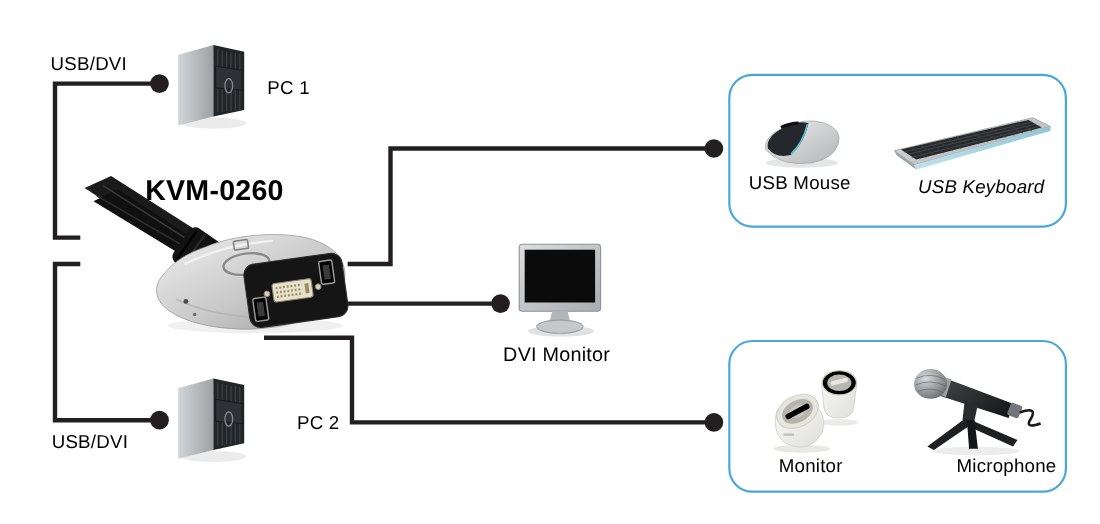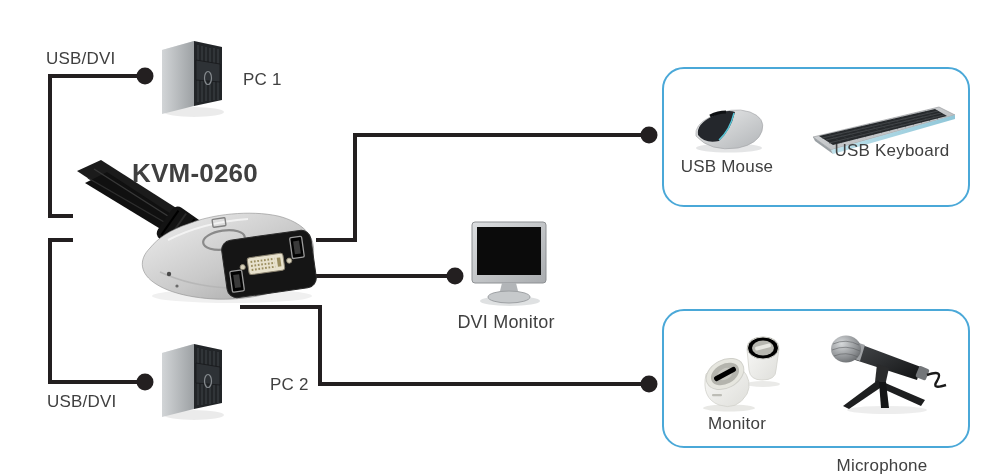--- a/index.html
+++ b/index.html
@@ -3,21 +3,21 @@
 <meta charset="utf-8">
 <style>
   html, body { margin: 0; padding: 0; background: #ffffff; }
   .canvas {
     position: relative;
     width: 1000px;
     height: 476px;
     background: #ffffff;
     overflow: hidden;
     font-family: "Liberation Sans", sans-serif;
-    color: #404040;
+    color: #000000;
   }
   .lines-svg, .art { position: absolute; }
   .lines-svg { left: 0; top: 0; z-index: 1; }
   .group-box {
     position: absolute;
     width: 308px;
     border: 2.5px solid #4aa8d8;
     border-radius: 22px;
     background: #ffffff;
     box-sizing: border-box;
@@ -288,17 +288,17 @@
     <polygon points="54,52 61,52 64,78 56,78" fill="#151617"></polygon>
   </svg>
 
   <div class="lbl" style="left:46px; top:49px;">USB/DVI</div>
   <div class="lbl" style="left:243px; top:70px;">PC 1</div>
   <div class="lbl bold" style="left:132px; top:158px;">KVM-0260</div>
   <div class="lbl" style="left:47px; top:392px;">USB/DVI</div>
   <div class="lbl" style="left:243px; top:375px;margin-left:27px;">PC 2</div>
   <div class="lbl center" style="left:506px; top:312px; font-size:18px;text-align:right;">DVI Monitor</div>
   <div class="lbl center" style="left:727px; top:157px;">USB Mouse</div>
-  <div class="lbl center" style="left:892px; top:141px;">USB Keyboard</div>
+  <div class="lbl center" style="left:892px; top:160px;font-style:italic;">USB Keyboard</div>
   <div class="lbl center" style="left:737px; top:414px;">Monitor</div>
-  <div class="lbl center" style="left:882px; top:414px;margin-top:42px;">Microphone</div>
+  <div class="lbl center" style="left:915px; top:414px;">Microphone</div>
 
 </div>
 
 </body></html>

